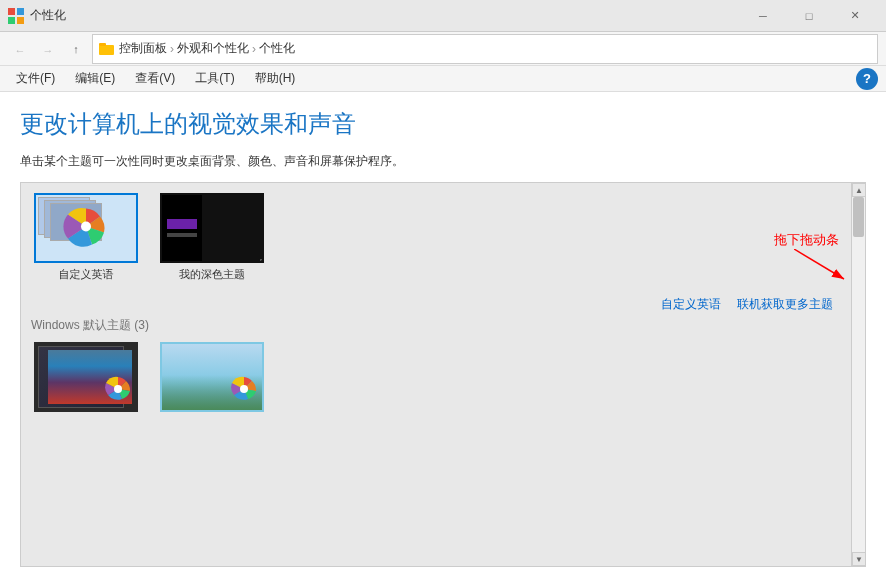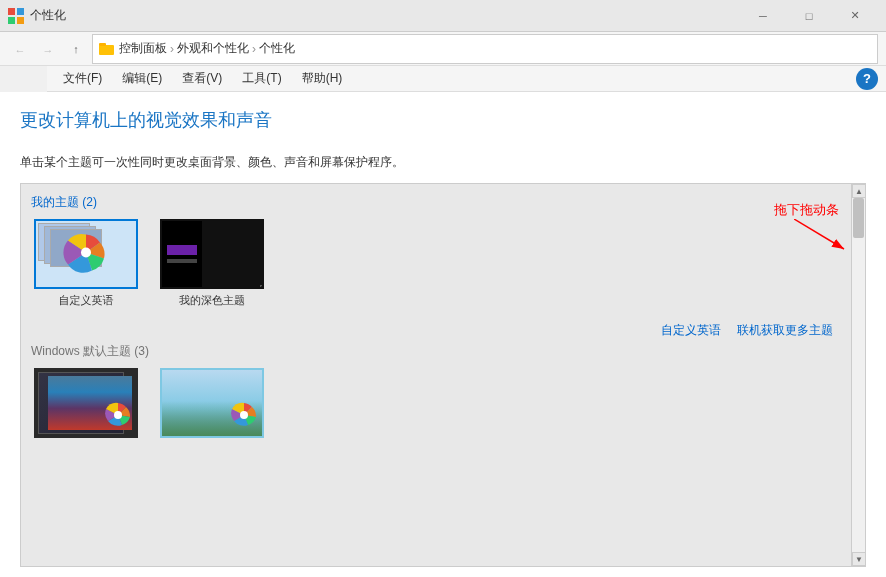--- a/index.html
+++ b/index.html
@@ -65,21 +65,20 @@
     .search-icon { color: #999; font-size: 12px; }
 
     
     .menubar {
       height: 26px;
       display: flex; align-items: center;
       padding: 0 8px;
       gap: 4px;
       border-bottom: 1px solid #ddd;
       background: #f5f5f5;
-      margin-left: 47px;
     }
     .menu-item {
       padding: 2px 8px;
       font-size: 12px; color: #333;
       cursor: pointer;
     }
 
     
     .main {
       display: flex;
@@ -106,22 +105,22 @@
     
     .content {
       flex: 1;
       padding: 16px 20px 10px 20px;
       background: white;
       display: flex;
       flex-direction: column;
       overflow: hidden;
     }
     .content-title {
-      font-size: 18px; color: #1a75c4; font-weight: normal;
-      margin-bottom: 22px;
+      font-size: 24px; color: #1a75c4; font-weight: normal;
+      margin-bottom: 13px;
     }
     .content-desc {
       font-size: 12px; color: #333; margin-bottom: 12px;
     }
 
     
     .theme-panel {
       flex: 1;
       border: 1px solid #ccc;
       background: #e8e8e8;
@@ -270,21 +269,20 @@
 <div class="main">
 
 
   <div class="content">
     <div class="content-title">更改计算机上的视觉效果和声音</div>
     <div class="content-desc">单击某个主题可一次性同时更改桌面背景、颜色、声音和屏幕保护程序。</div>
 
     <div class="theme-panel" style="position:relative;">
       <div class="theme-scrollable">
 
-        <div class="theme-section-label">我的主题 (2)</div>
         <div class="theme-row">
 
           <div class="theme-item">
             <div class="theme-thumb selected" style="position:relative; background:#cde4f7;">
 
               <div style="position:absolute;top:2px;left:2px;width:52px;height:38px;background:#b0c8e8;border:1px solid #aaa;"></div>
               <div style="position:absolute;top:5px;left:8px;width:52px;height:38px;background:#a0b8d8;border:1px solid #aaa;"></div>
               <div style="position:absolute;top:8px;left:14px;width:52px;height:38px;background:#90a8c8;border:1px solid #aaa;"></div>
 
               <div style="position:absolute;top:50%;left:50%;transform:translate(-50%,-50%);">
@@ -374,21 +372,21 @@
       </div>
 
       <div class="scrollbar-track">
         <div class="scrollbar-btn">▲</div>
         <div style="flex:1; position:relative;">
           <div style="position:absolute;top:0;left:1px;right:1px;height:40px;background:#c0c0c0;border-radius:2px;"></div>
         </div>
         <div class="scrollbar-btn">▼</div>
       </div>
 
-      <div style="position:absolute;top:17px;right:26px;">
+      <div style="position:absolute;top:48px;right:26px;">
         <span style="color:red;font-size:13px;">拖下拖动条</span>
         <svg style="position:absolute;top:18px;left:20px;" width="60" height="40">
           <defs>
             <marker id="arrowhead" markerWidth="8" markerHeight="6" refX="8" refY="3" orient="auto">
               <polygon points="0 0, 8 3, 0 6" fill="red"></polygon>
             </marker>
           </defs>
           <line x1="0" y1="0" x2="50" y2="30" stroke="red" stroke-width="1.5" marker-end="url(#arrowhead)"></line>
         </svg>
       </div>

